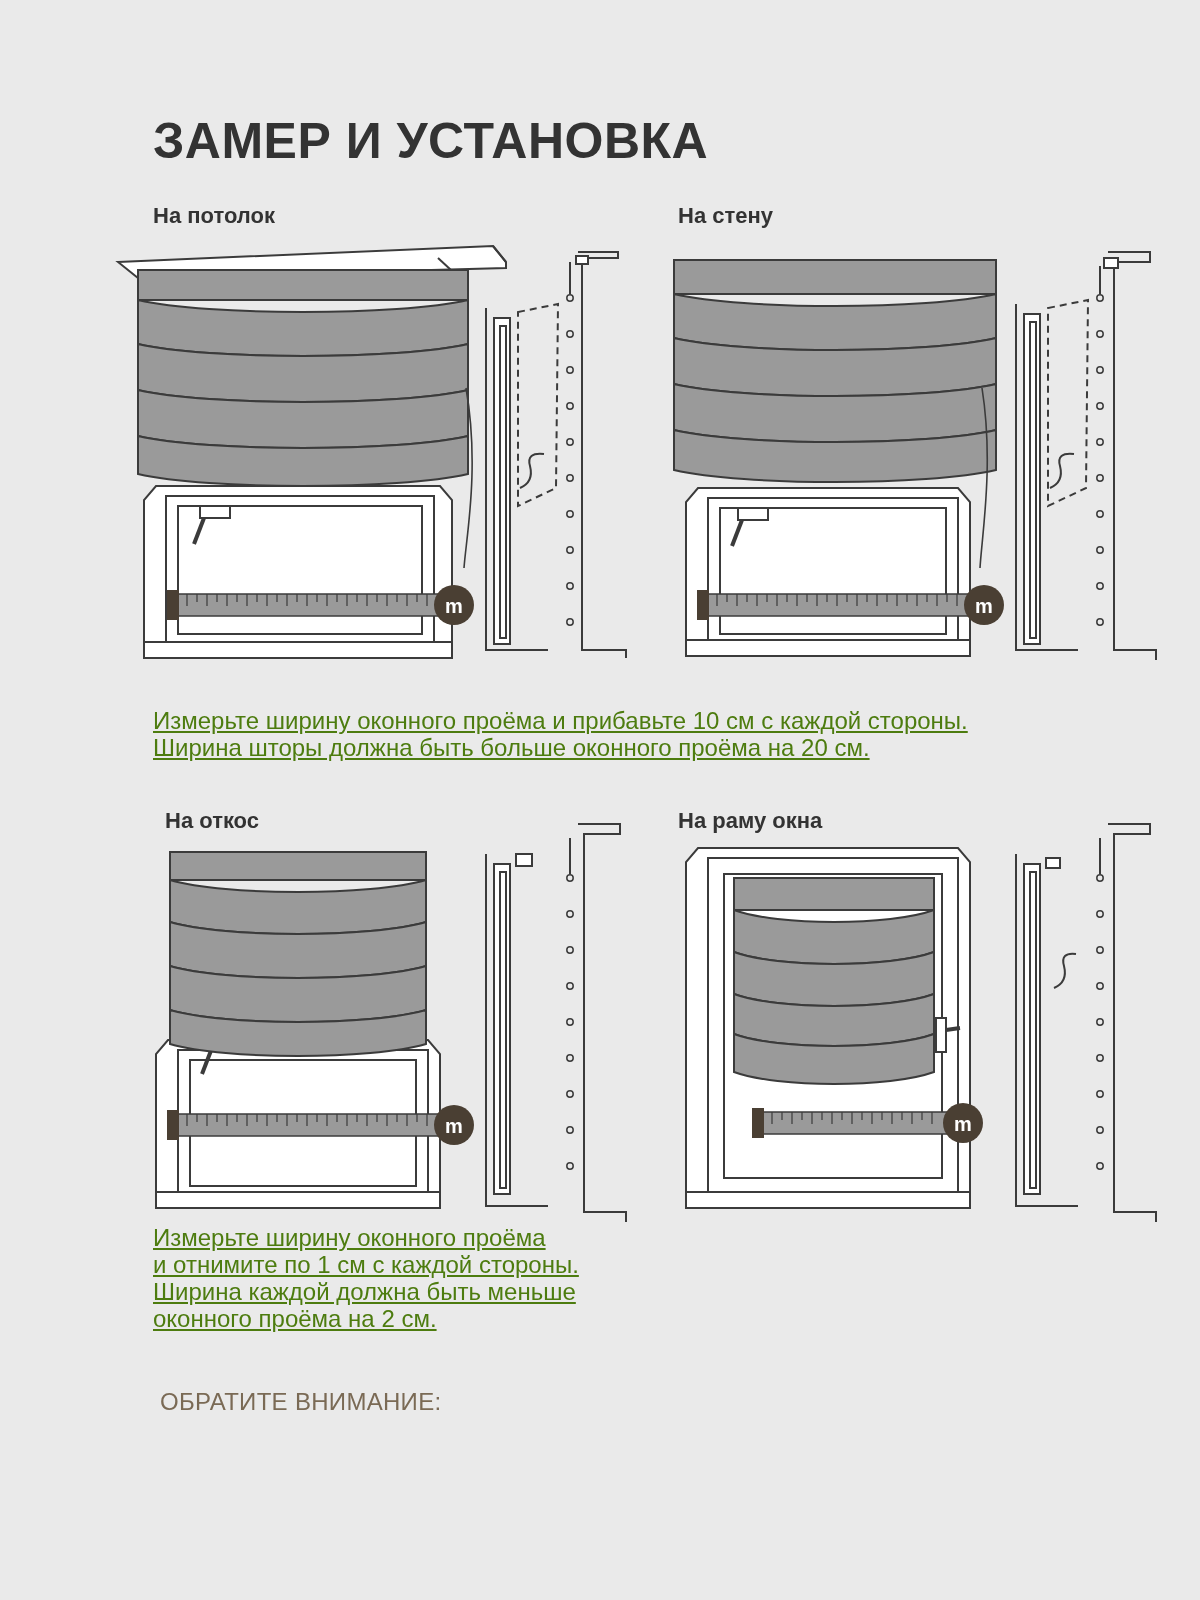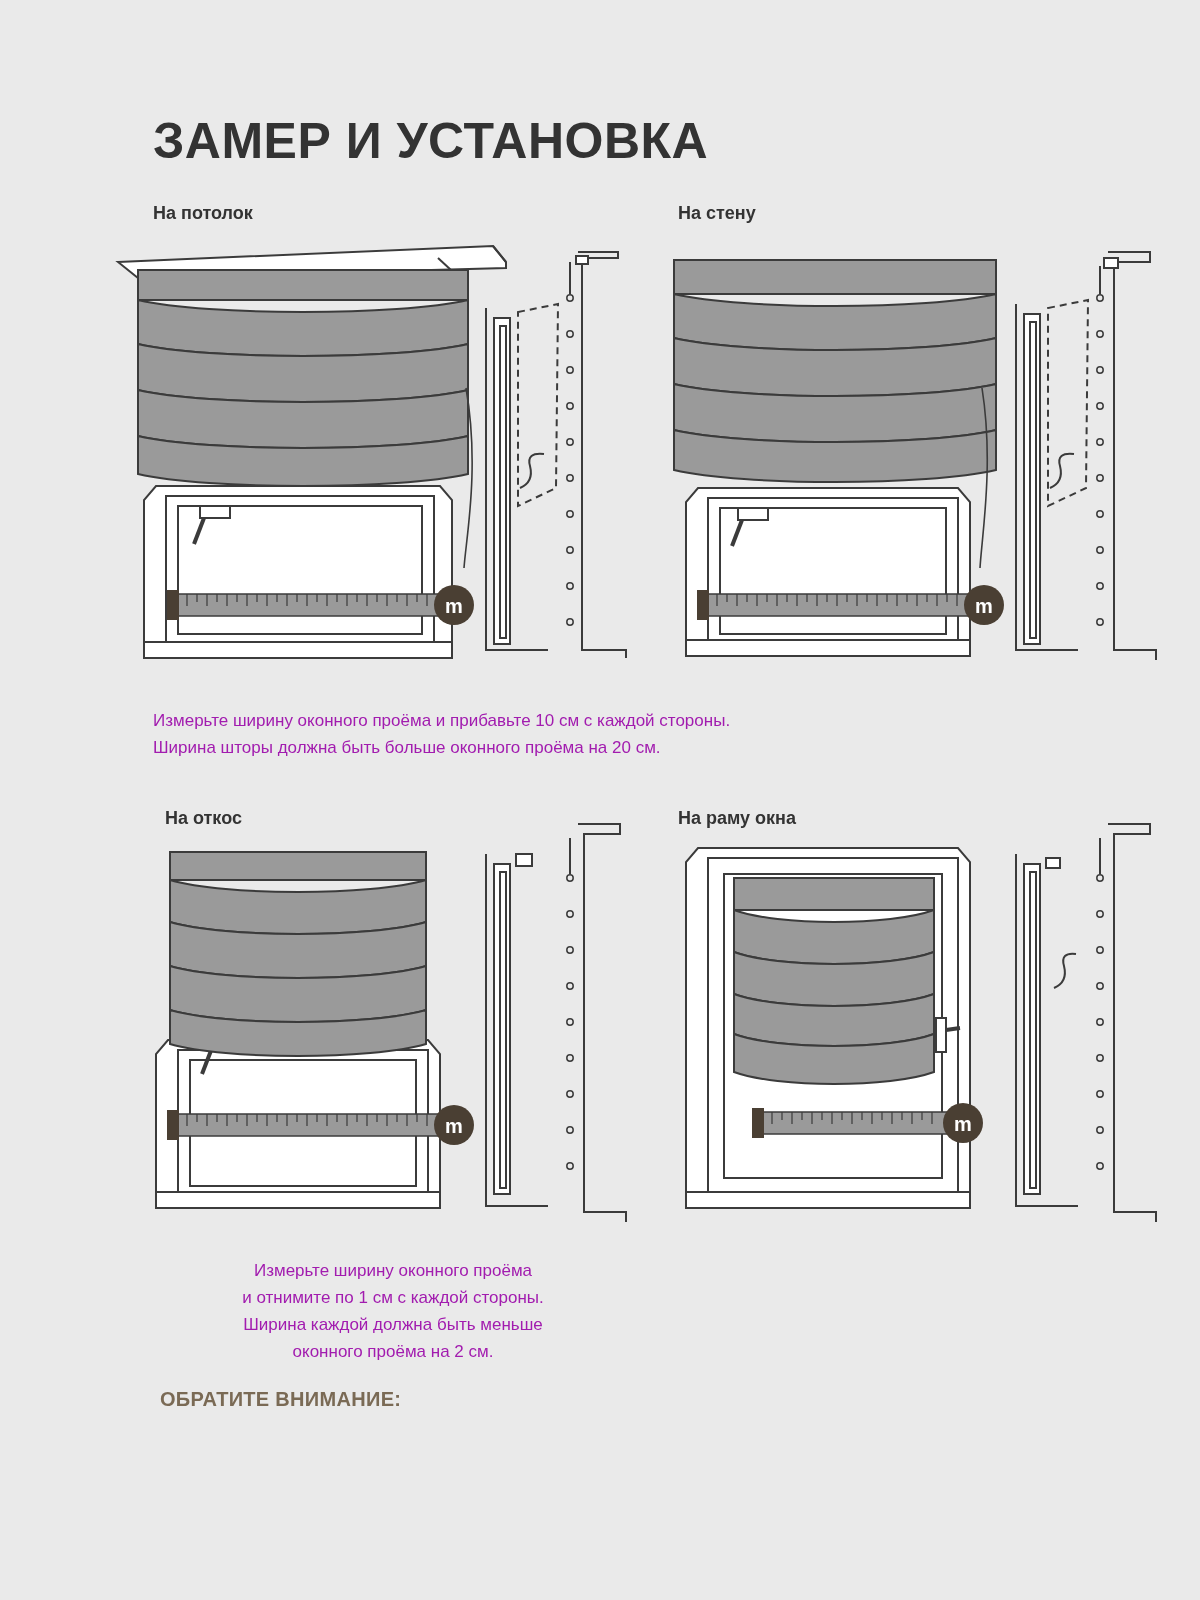--- a/index.html
+++ b/index.html
@@ -15,31 +15,31 @@
   .page { position:absolute; left:0; top:0; width:1200px; height:1600px;margin-left:48px; }
 
   .title {
     position:absolute; left:105px; top:112px;
     font-size:50px; font-weight:bold; letter-spacing:0.5px;
     color:#333;
   }
 
   .section-title {
     position:absolute;
-    font-size:18px; font-weight:bold; color:#333;
+    font-size:22px; font-weight:bold; color:#333;
   }
 
   .caption {
     position:absolute;
-    font-size:17px; line-height:27px; color:#a21caf;
+    font-size:24px; line-height:27px; color:#4d7c0f;text-decoration:underline;
   }
 
   .note-title {
     position:absolute; left:112px; top:1388px;
-    font-size:20px; font-weight:bold; color:#7a6a55;
+    font-size:24px; font-weight:normal; color:#7a6a55;
     letter-spacing:0.3px;
   }
   .note-body {
     position:absolute; left:105px; top:1442px;
     font-size:25px; color:#3b3b3b;
   }
 
   svg { display:block; }
   .fig { position:absolute; }
 </style>
@@ -306,21 +306,21 @@
         <line x1="244" y1="14" x2="244" y2="26"></line>
           <line x1="254" y1="14" x2="254" y2="22"></line>
         <line x1="264" y1="14" x2="264" y2="26"></line>
       </g>
       <rect x="4" y="10" width="12" height="30" fill="#4a3f33"></rect>
       <circle cx="291" cy="25" r="20" fill="#4a3f33"></circle>
       <text x="291" y="33" text-anchor="middle" font-family="Liberation Sans, sans-serif" font-size="20" font-weight="bold" fill="#ffffff">m</text>
     </svg>
   </div>
 
-  <div class="caption" style="left:105px; top:1257px; width:480px;text-align:center;">
+  <div class="caption" style="left:105px; top:1224px; width:480px;">
     <div>Измерьте ширину оконного проёма</div>
     <div>и отнимите по 1 см с каждой стороны.</div>
     <div>Ширина каждой должна быть меньше</div>
     <div>оконного проёма на 2 см.</div>
   </div>
 
   <div class="section-title" style="left:630px; top:808px;">На раму окна</div>
 
   <div class="fig" style="left:590px; top:818px;">
     <svg width="520" height="420" viewBox="0 0 520 420">

